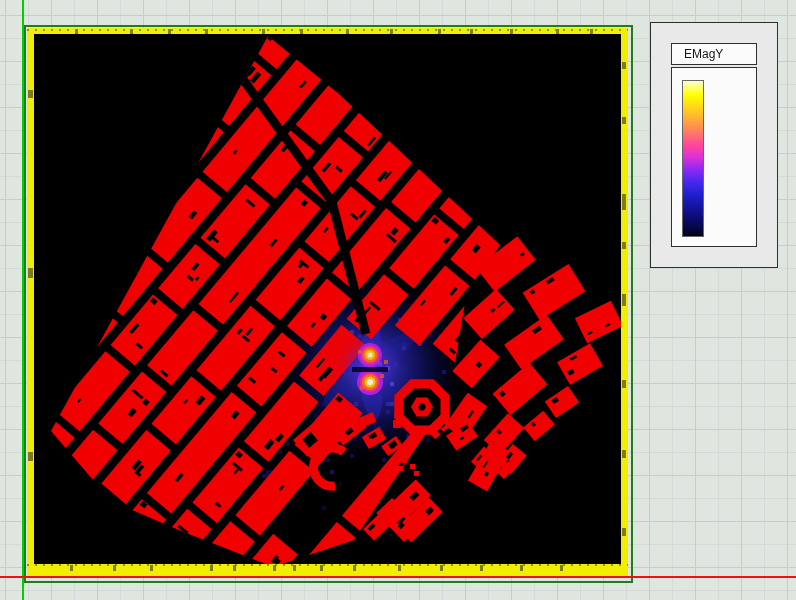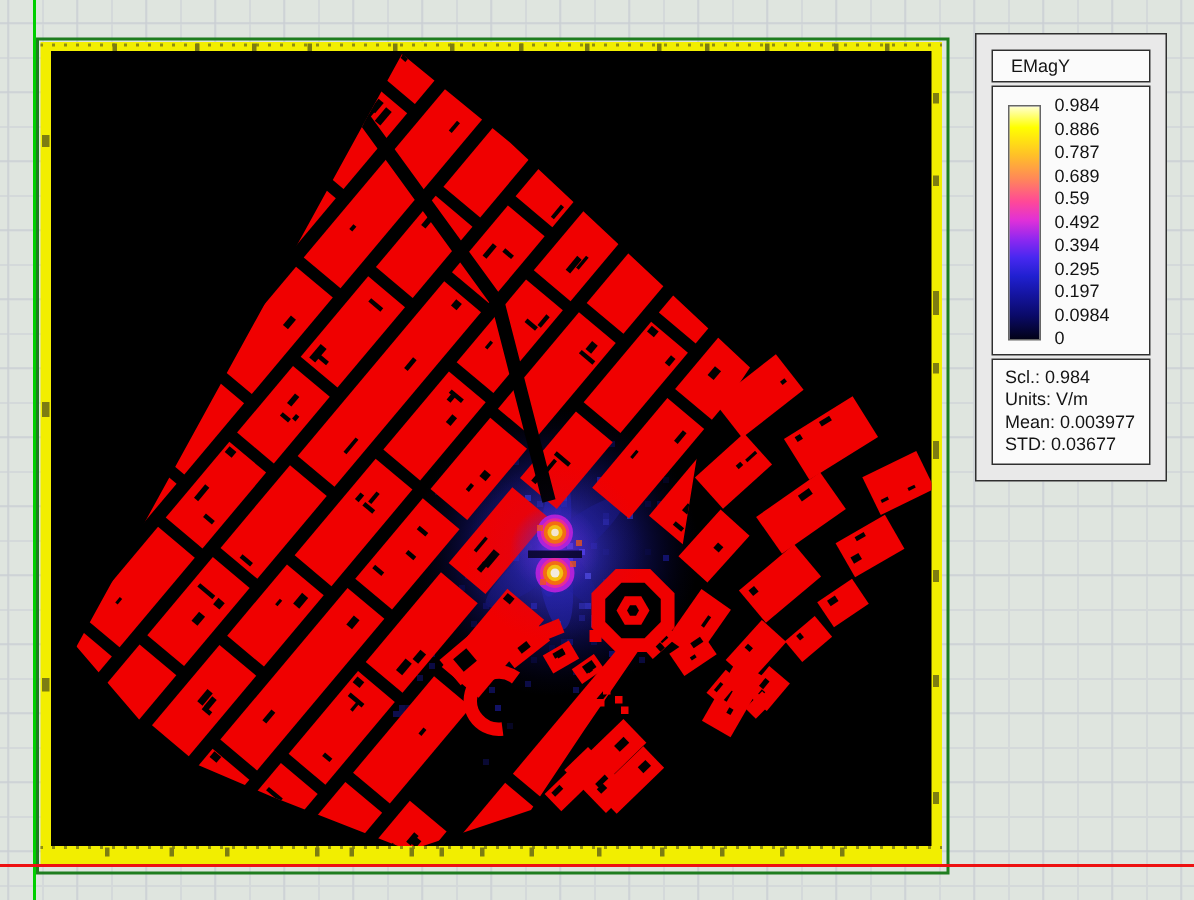--- a/index.html
+++ b/index.html
@@ -18,21 +18,21 @@
     background:#f2ee00;z-index:1;}
   .pml-dash-h{position:absolute;left:0;width:100%;height:2px;
     background:repeating-linear-gradient(to right,#8f8f10 0 2px,transparent 2px 8px);}
   .pml-dash-top{top:1px;} .pml-dash-bot{bottom:10px;}
   .pml-tick{position:absolute;background:#7d7d12;}
   #viewport{position:absolute;left:34px;top:34px;width:587px;height:530px;background:#000;z-index:2;}
   #viewport svg{display:block;}
   #axis-y{position:absolute;left:22px;top:0;width:2px;height:600px;background:#00cf00;z-index:2;}
   #axis-x{position:absolute;left:0;top:576px;width:796px;height:2px;background:#ee1111;z-index:3;}
   #legend{position:absolute;left:650px;top:22px;width:128px;z-index:4;
-    border:1px solid #2f2f2f;background:#e9e9e9;padding:10px;box-sizing:border-box;}
+    border:1px solid #2f2f2f;background:#e9e9e9;padding:20px;box-sizing:border-box;}
   .lbox{border:1px solid #2f2f2f;background:#fbfbfb;margin-bottom:2px;
     font-size:12px;color:#141414;}
   .lbox:last-child{margin-bottom:0;}
   .ltitle{padding:3px 2px 3px 12px;}
   .ltype{padding:3px 2px 3px 8px;}
   .lbar{position:relative;height:178px;}
   #colorbar{position:absolute;left:10px;top:12px;width:20px;height:155px;
     border:1px solid #666;box-sizing:content-box;
     background:linear-gradient(180deg,#ffffd0 0%,#ffff00 9%,#ffc028 21%,#ff8858 31%,
       #ff4898 41%,#e030d8 49%,#9028f0 57%,#4828f0 65%,#2020d0 73%,#1414a0 81%,
@@ -627,34 +627,15 @@
       </svg>
   </div>
   <div id="axis-x"></div>
 
   <div id="legend">
     <div class="lbox ltitle">
       <span>EMagY</span>
     </div>
     <div class="lbox lbar">
       <div id="colorbar"></div>
-      <div id="colorbar-labels">
-          <div class="slab">0.984</div>
-          <div class="slab">0.886</div>
-          <div class="slab">0.787</div>
-          <div class="slab">0.689</div>
-          <div class="slab">0.59</div>
-          <div class="slab">0.492</div>
-          <div class="slab">0.394</div>
-          <div class="slab">0.295</div>
-          <div class="slab">0.197</div>
-          <div class="slab">0.0984</div>
-          <div class="slab">0</div>
-        </div>
-    </div>
-    <div class="lbox lstats">
-      <div>Scl.: 0.984</div>
-      <div>Units: V/m</div>
-      <div>Mean: 0.003977</div>
-      <div>STD: 0.03677</div>
     </div>
   </div>
 </div>
 
 </body></html>

